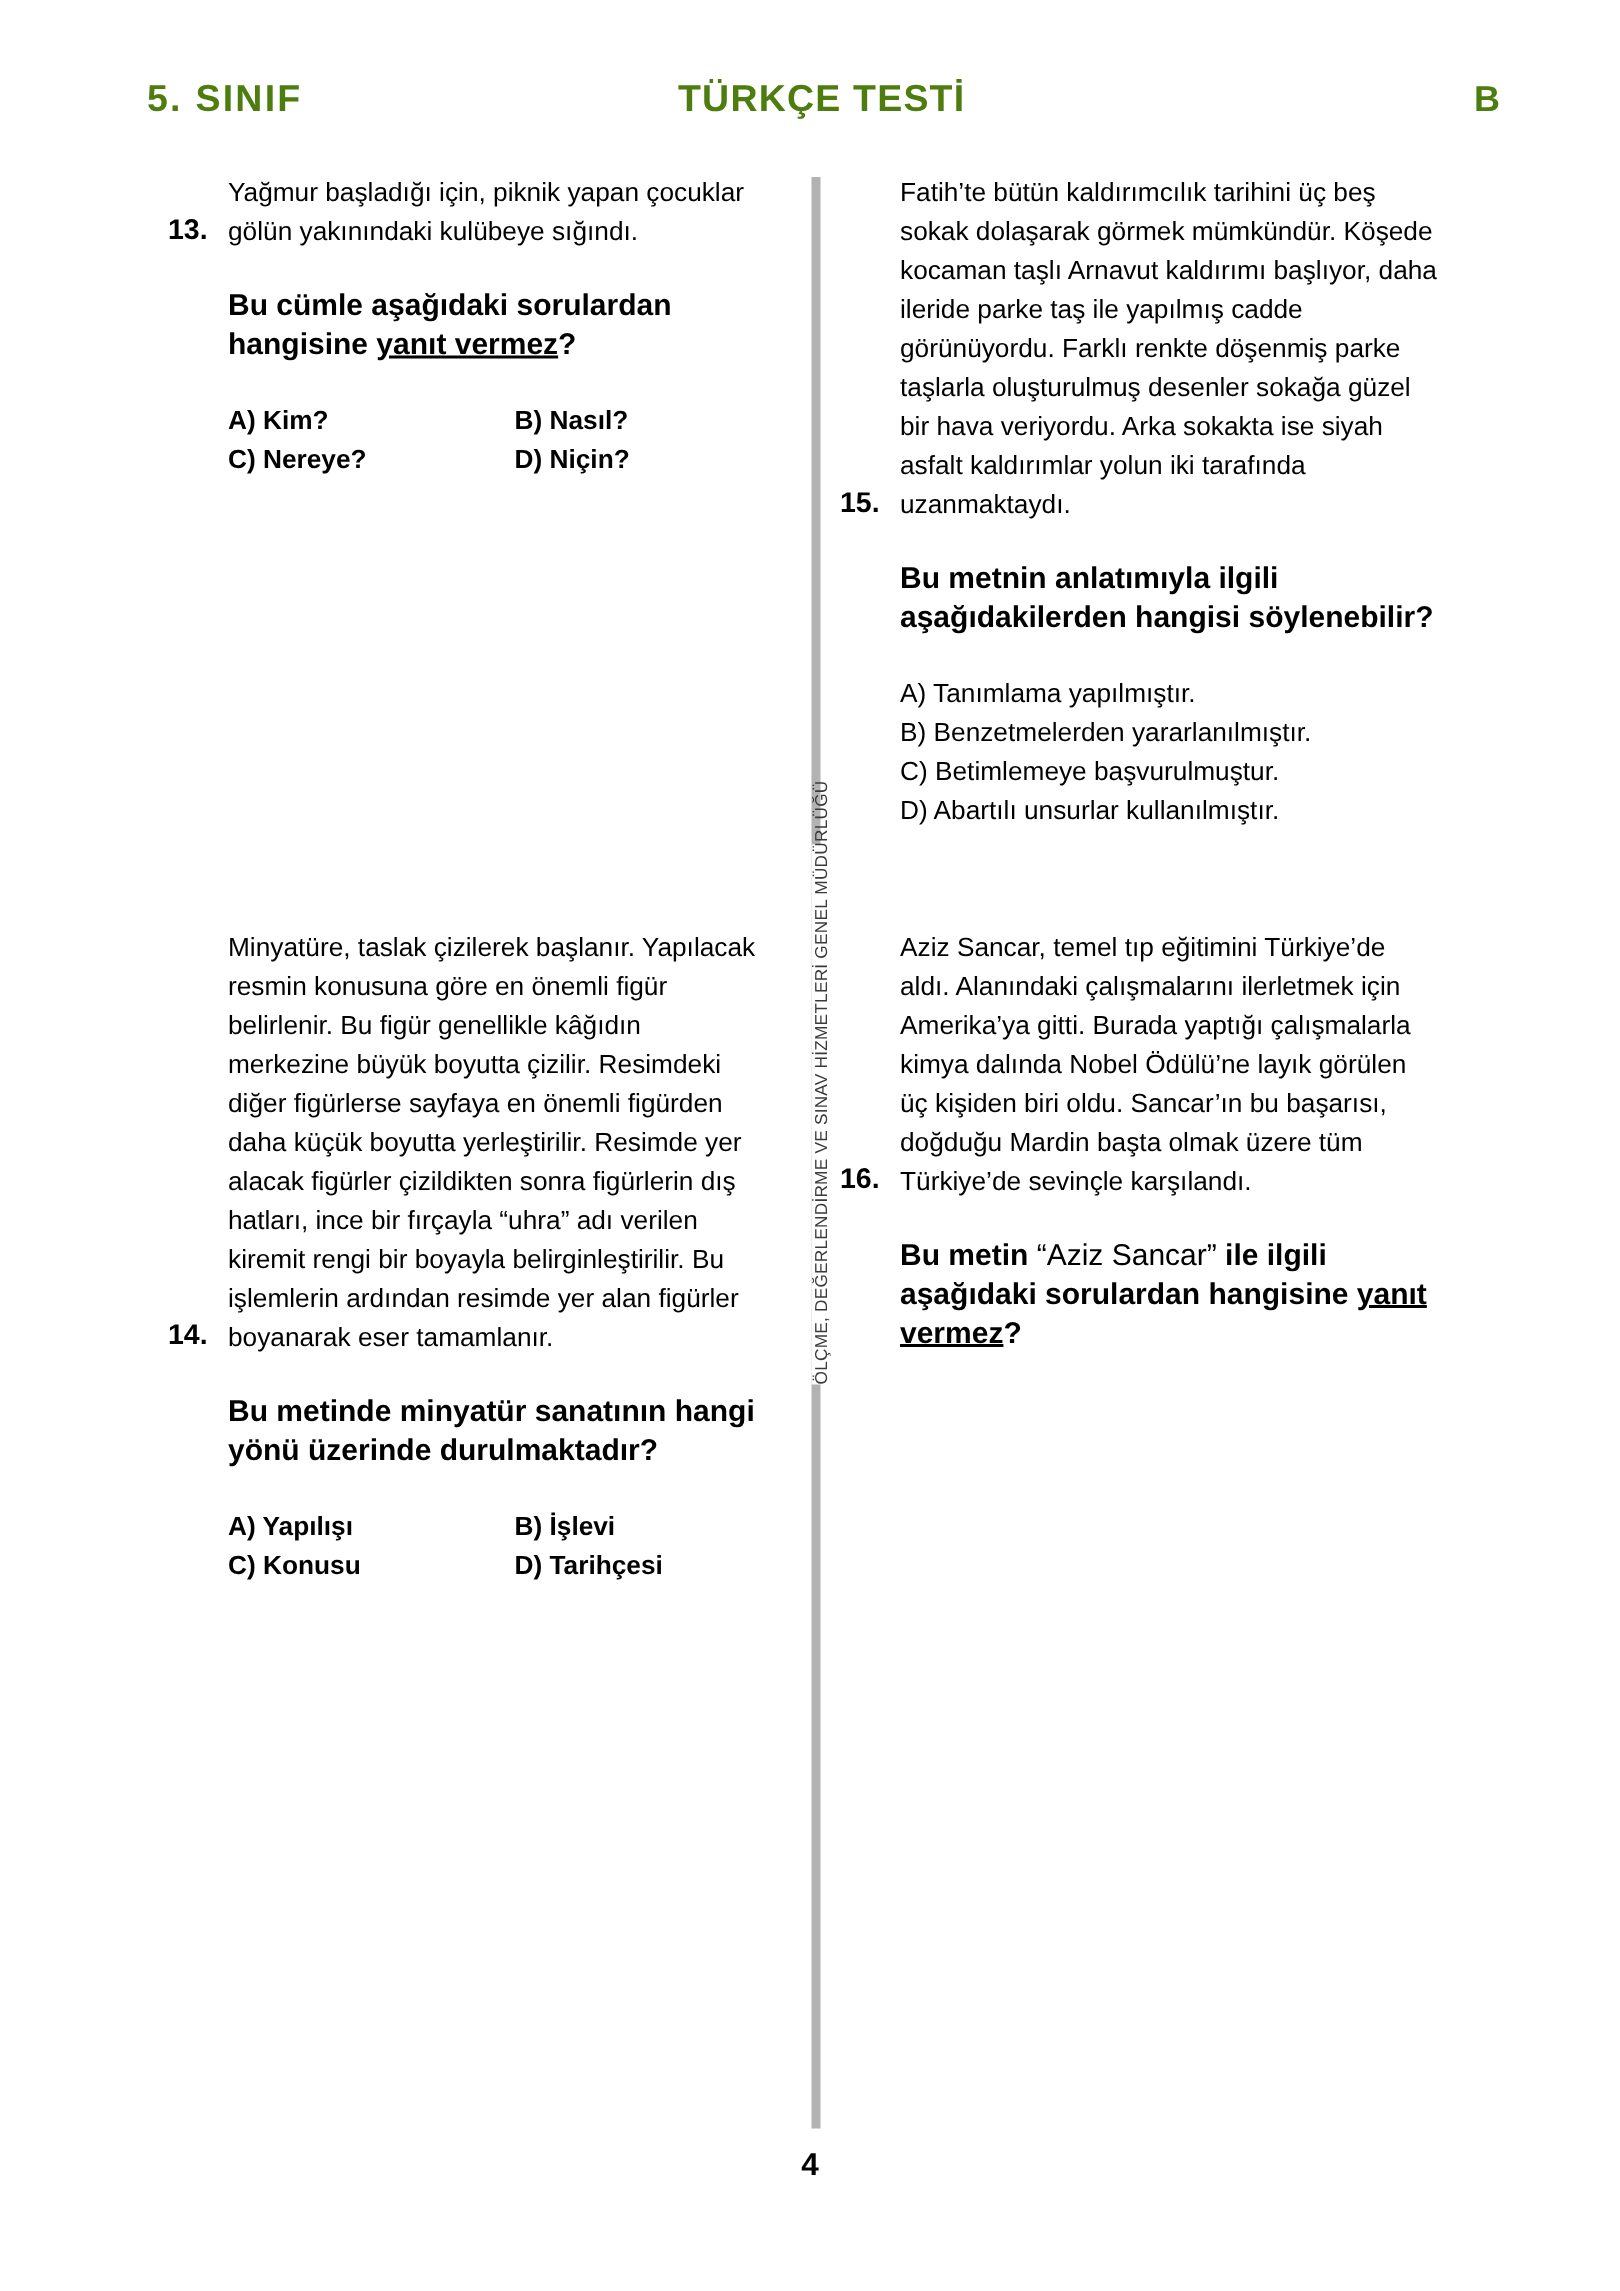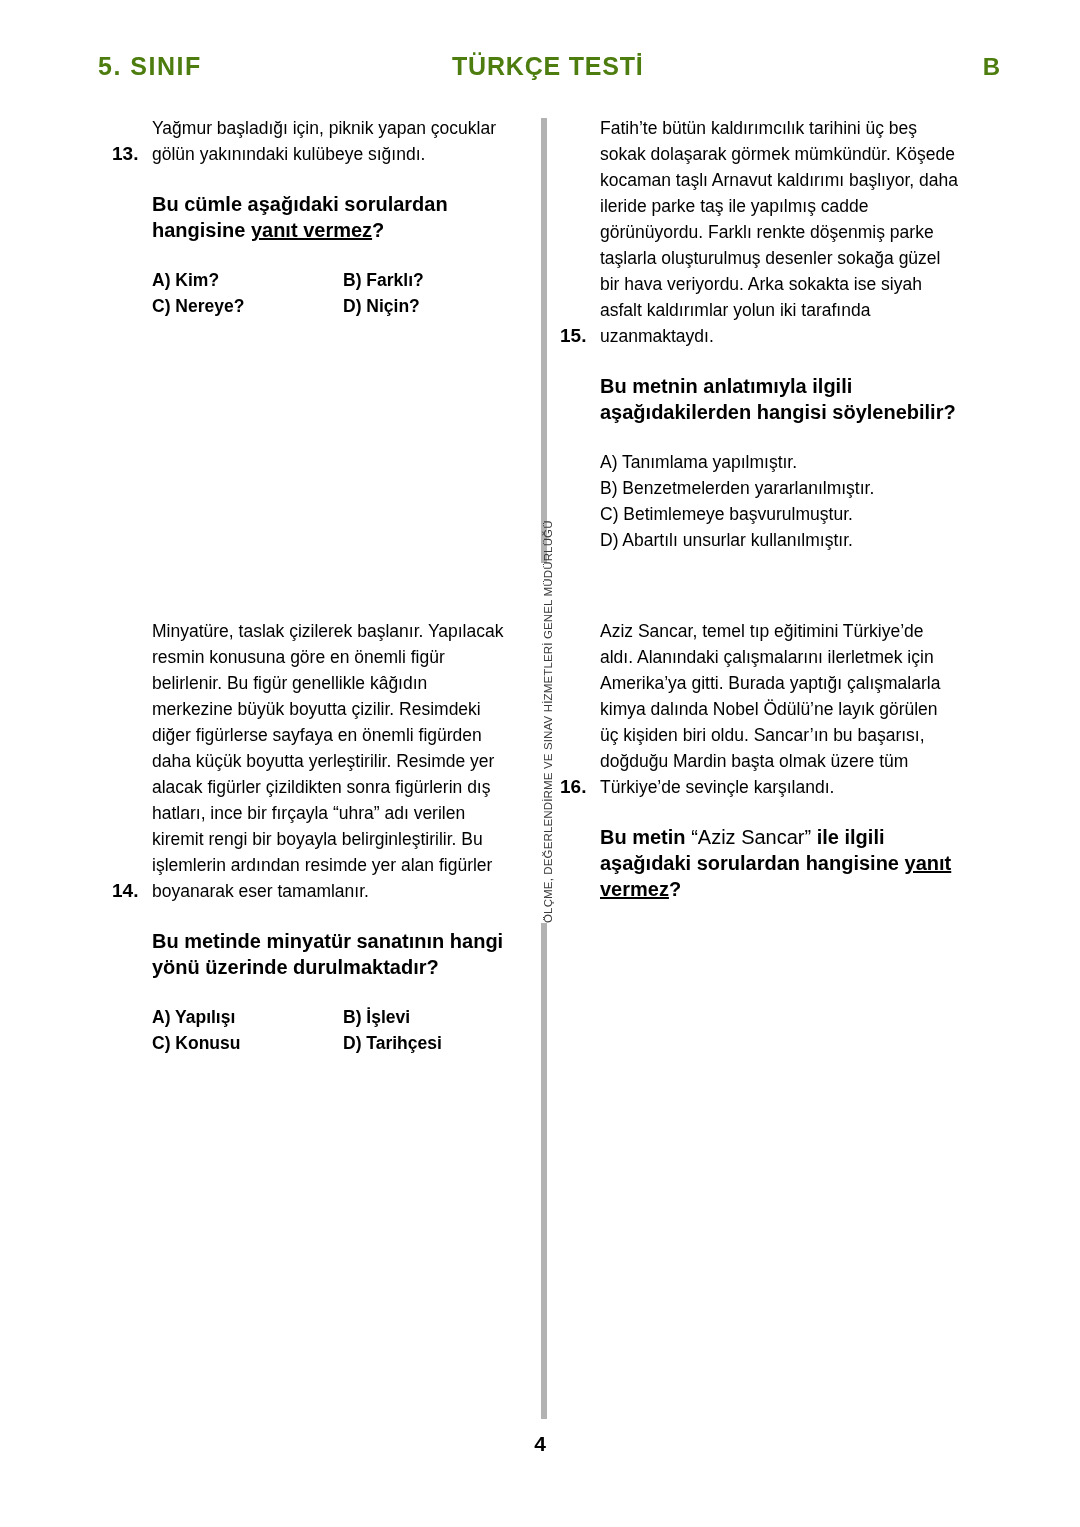--- a/index.html
+++ b/index.html
@@ -164,21 +164,21 @@
 
 <div class="qblock col-left q13">
   <div class="q-head">
     <div class="q-num">13.</div>
     <div class="q-passage">Yağmur başladığı için, piknik yapan çocuklar gölün yakınındaki kulübeye sığındı.</div>
   </div>
   <div class="q-stem"><span>Bu cümle aşağıdaki sorulardan hangisine </span><span class="und">yanıt vermez</span><span>?</span></div>
   <div class="opts twocol">
     <div class="opt-row">
       <div class="opt-a">A) Kim?</div>
-      <div class="opt-b">B) Farklı?</div>
+      <div class="opt-b">B) Nasıl?</div>
     </div>
     <div class="opt-row">
       <div class="opt-c">C) Nereye?</div>
       <div class="opt-d">D) Niçin?</div>
     </div>
   </div>
 </div>
 
 <div class="qblock col-left q14">
   <div class="q-head">

